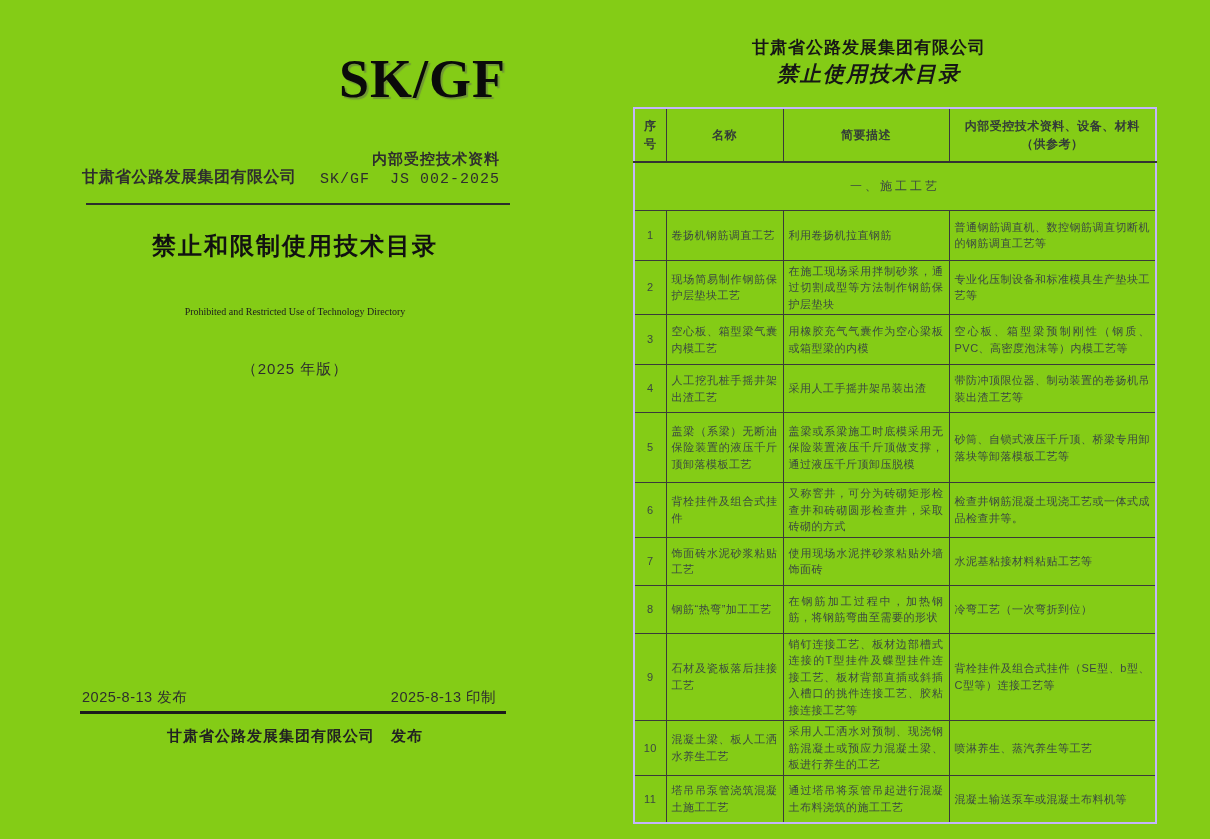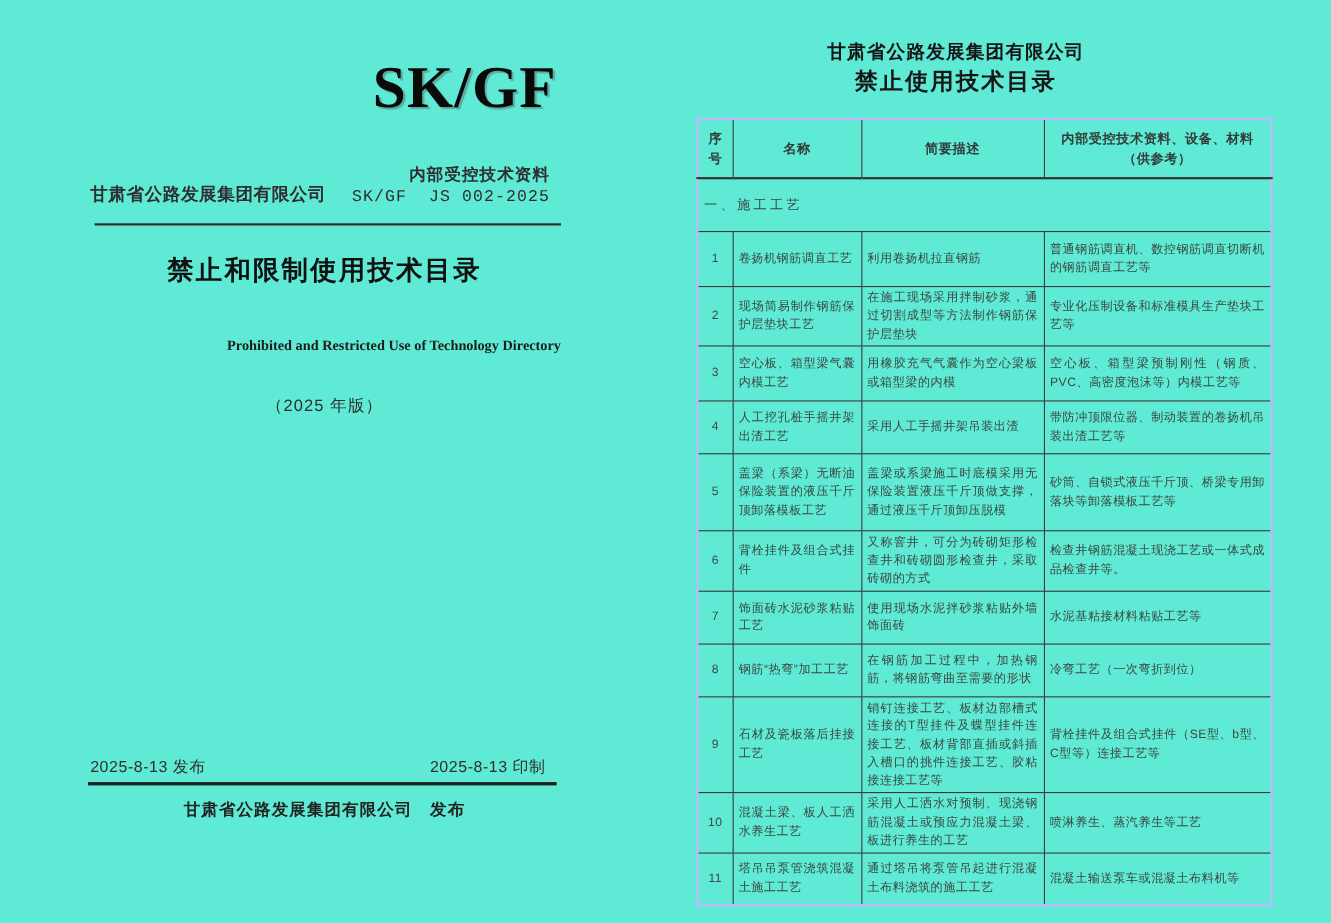--- a/index.html
+++ b/index.html
@@ -1,63 +1,63 @@
 <!DOCTYPE html>
 <html><head>
 <meta charset="utf-8">
 <style>
   html,body{margin:0;padding:0;background:#ffffff;}
-  .canvas{position:relative;width:1210px;height:839px;background:#5eead4;overflow:hidden;
+  .canvas{position:relative;width:1210px;height:839px;background:#84cc16;overflow:hidden;
           font-family:"Liberation Sans","DejaVu Sans",sans-serif;color:#2b2b2b;}
 
   
   .page-left{position:absolute;left:80px;top:0;width:430px;height:839px;}
   .sk-gf{position:absolute;top:52px;right:4px;font-family:"Liberation Serif","DejaVu Serif",serif;
          font-weight:bold;font-size:54px;line-height:1;color:#0a0a0a;letter-spacing:1px;
          text-shadow:2px 2px 1px rgba(90,90,90,.45);}
   .company-row{position:absolute;top:150px;left:2px;right:10px;display:flex;
                justify-content:space-between;align-items:flex-end;}
   .company{font-size:16px;font-weight:bold;letter-spacing:.5px;color:#2e2e2e;}
   .control{text-align:right;color:#2e2e2e;}
   .control-l1{font-size:15px;font-weight:bold;letter-spacing:1px;}
   .control-l2{font-size:15px;letter-spacing:1px;white-space:pre;margin-top:2px;
               font-family:"Liberation Mono","DejaVu Sans Mono",monospace;}
   .rule-thin{position:absolute;top:203px;left:6px;width:424px;height:2px;background:#2d2d2d;}
   .title-cn{position:absolute;top:230px;left:0;width:100%;margin:0;text-align:center;
             font-family:"Liberation Serif","DejaVu Serif",serif;font-weight:bold;
             font-size:24px;letter-spacing:2px;color:#111;}
-  .title-en{position:absolute;top:306px;left:0;width:100%;text-align:right;
-            font-family:"Liberation Serif","DejaVu Serif",serif;font-weight:bold;
-            font-size:13px;color:#1c1c1c;}
+  .title-en{position:absolute;top:306px;left:0;width:100%;text-align:center;
+            font-family:"Liberation Serif","DejaVu Serif",serif;font-weight:normal;
+            font-size:10px;color:#1c1c1c;}
   .edition{position:absolute;top:360px;left:0;width:100%;text-align:center;
            font-size:15px;letter-spacing:1px;color:#2e2e2e;}
   .dates-row{position:absolute;top:688px;left:2px;right:14px;display:flex;
              justify-content:space-between;font-size:14.5px;color:#2e2e2e;letter-spacing:.5px;gap:16px;}
   .rule-thick{position:absolute;top:711px;left:0;width:426px;height:3px;background:#1c1c1c;}
   .publisher{position:absolute;top:727px;left:0;width:100%;text-align:center;
              font-size:15px;font-weight:bold;letter-spacing:1px;color:#222;}
 
   
   .page-right{position:absolute;left:633px;top:0;width:522px;height:839px;color:#3c4842;}
   .rp-title1{position:absolute;top:36px;left:0;width:472px;text-align:center;
              font-family:"Liberation Serif","DejaVu Serif",serif;font-weight:bold;
              font-size:17px;letter-spacing:1px;color:#161616;}
   .rp-title2{position:absolute;top:60px;left:0;width:472px;text-align:center;
              font-family:"Liberation Serif","DejaVu Serif",serif;font-weight:bold;
-             font-size:21px;letter-spacing:2px;color:#161616;}
+             font-size:21px;letter-spacing:2px;color:#161616;font-style:italic;}
   #tech-table{position:absolute;top:107px;left:0;width:522px;border-collapse:collapse;
               table-layout:fixed;border:2px solid #c4b5fd;}
   #tech-table th,#tech-table td{border:1px solid #3a3a3a;padding:2px 5px;
               font-size:11px;line-height:1.5;letter-spacing:.5px;color:#3c4842;
               overflow:hidden;}
   #tech-table thead th{height:48px;text-align:center;vertical-align:middle;
               font-weight:bold;font-size:12px;border-bottom:2px solid #333;color:#333c38;}
   #tech-table td.num{text-align:center;vertical-align:middle;}
   #tech-table td.txt{text-align:justify;vertical-align:middle;}
-  #tech-table tr.section-row td{height:32px;text-align:left;vertical-align:middle;
+  #tech-table tr.section-row td{height:32px;text-align:center;vertical-align:middle;
               letter-spacing:3px;font-size:12px;}
   #tech-table tbody tr{height:48px;}
   #tech-table tbody tr:nth-child(2),#tech-table tbody tr:nth-child(3),
   #tech-table tbody tr:nth-child(4){height:50px;}
   #tech-table tbody tr:nth-child(6){height:70px;}
   #tech-table tbody tr:nth-child(10){height:82px;}
 </style>
 </head>
 <body>
 

